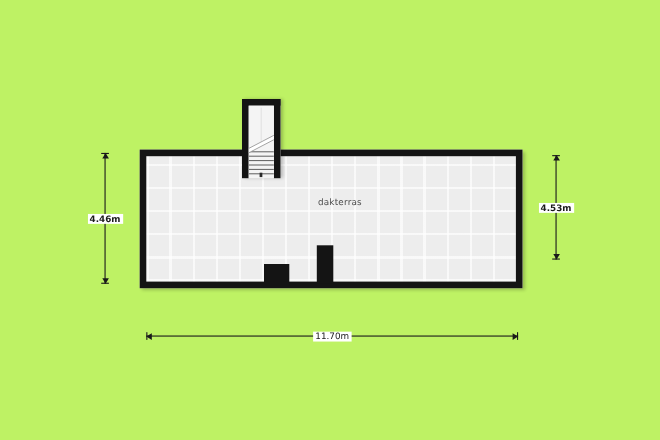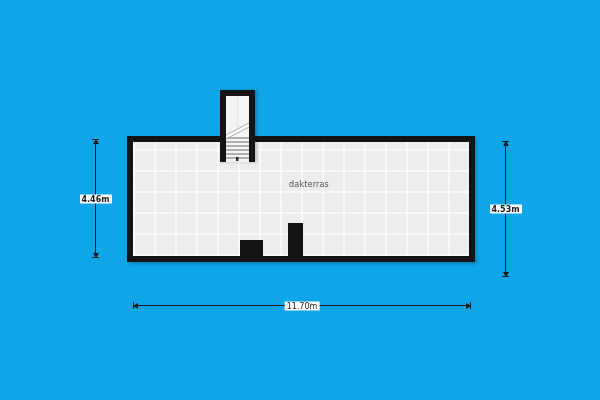--- a/index.html
+++ b/index.html
@@ -5,21 +5,21 @@
   html, body {
     margin: 0;
     padding: 0;
     background: #ffffff;
     font-family: "DejaVu Sans", "Liberation Sans", sans-serif;
   }
   .canvas {
     position: relative;
     width: 600px;
     height: 400px;
-    background: #0ea5e9;
+    background: #bef264;
     overflow: hidden;
   }
 
   
   .terrace {
     position: absolute;
     left: 127px;
     top: 136px;
     width: 348px;
     height: 126px;
@@ -91,21 +91,21 @@
     background: #ffffff;
     padding: 0 2px;
     font-size: 8px;
     color: #1a1a1a;
     white-space: nowrap;
   }
   .dim-label.v { left: 6.5px; top: 50%; transform: translate(-50%, -50%); font-weight: bold; }
   .dim-label.h { top: 6.5px; left: 50%; transform: translate(-50%, -50%); }
 
   .dim.left-dim   { left: 89px;  top: 139px; width: 13px;  height: 119px; }
-  .dim.right-dim  { left: 499px; top: 141px; width: 13px;  height: 136px; }
+  .dim.right-dim  { left: 499px; top: 141px; width: 13px;  height: 95px; }
   .dim.bottom-dim { left: 133px; top: 299px; width: 338px; height: 13px; }
 </style>
 </head>
 <body>
 
 <div class="canvas">
 
   <div class="terrace"></div>
 
   <div class="room-label">dakterras</div>

